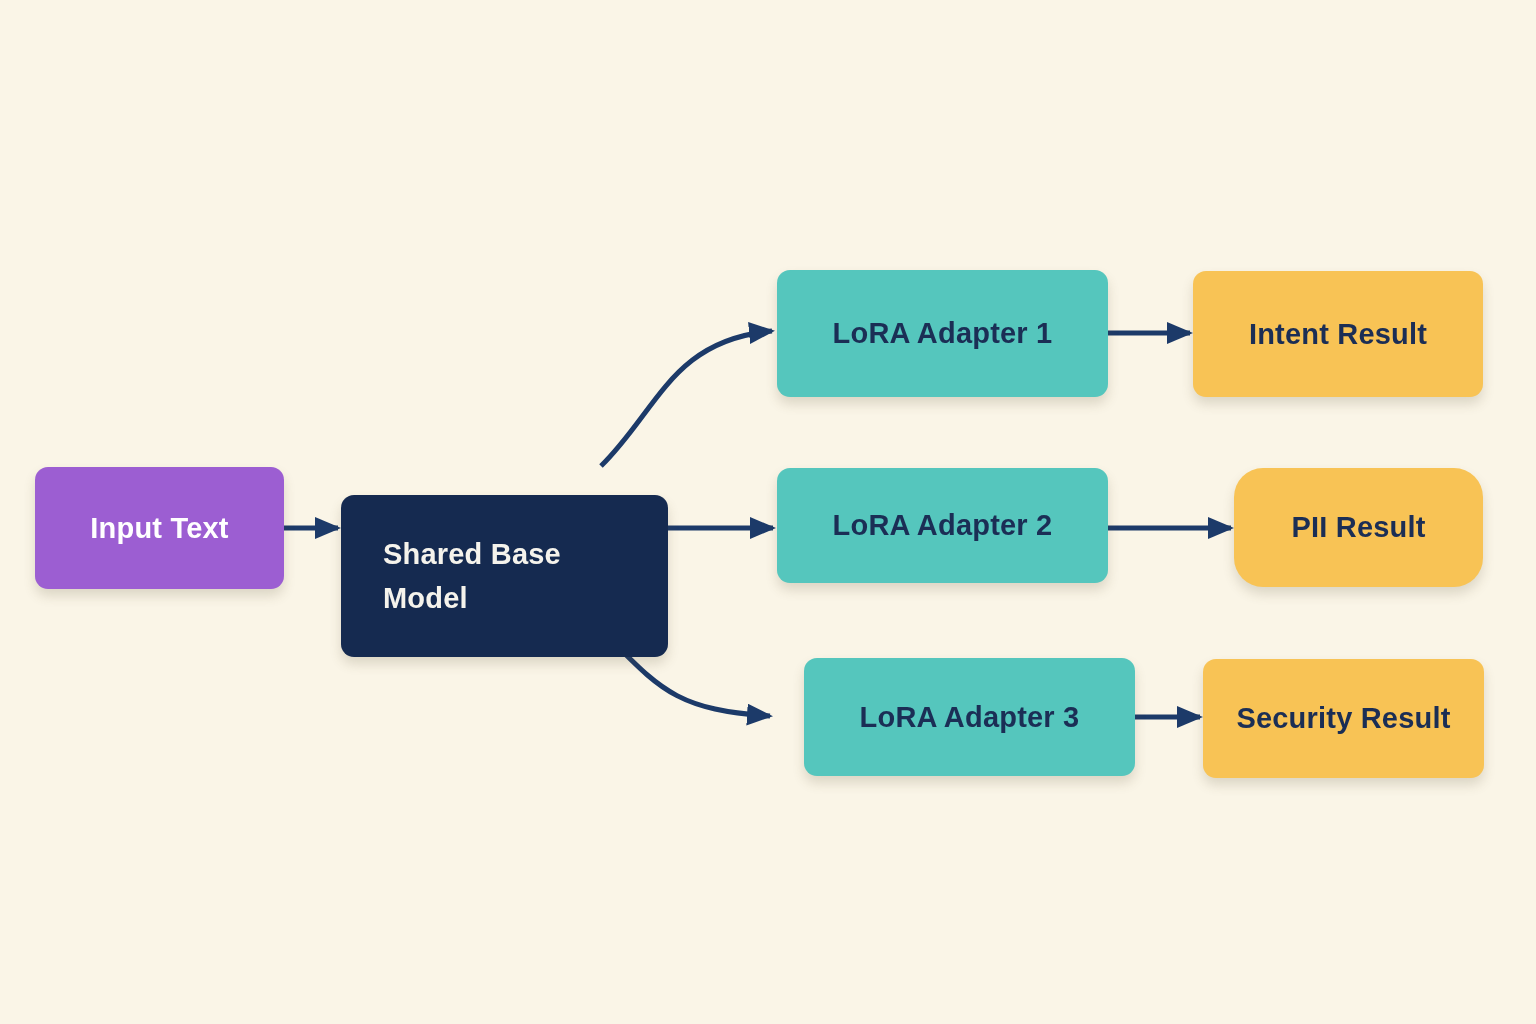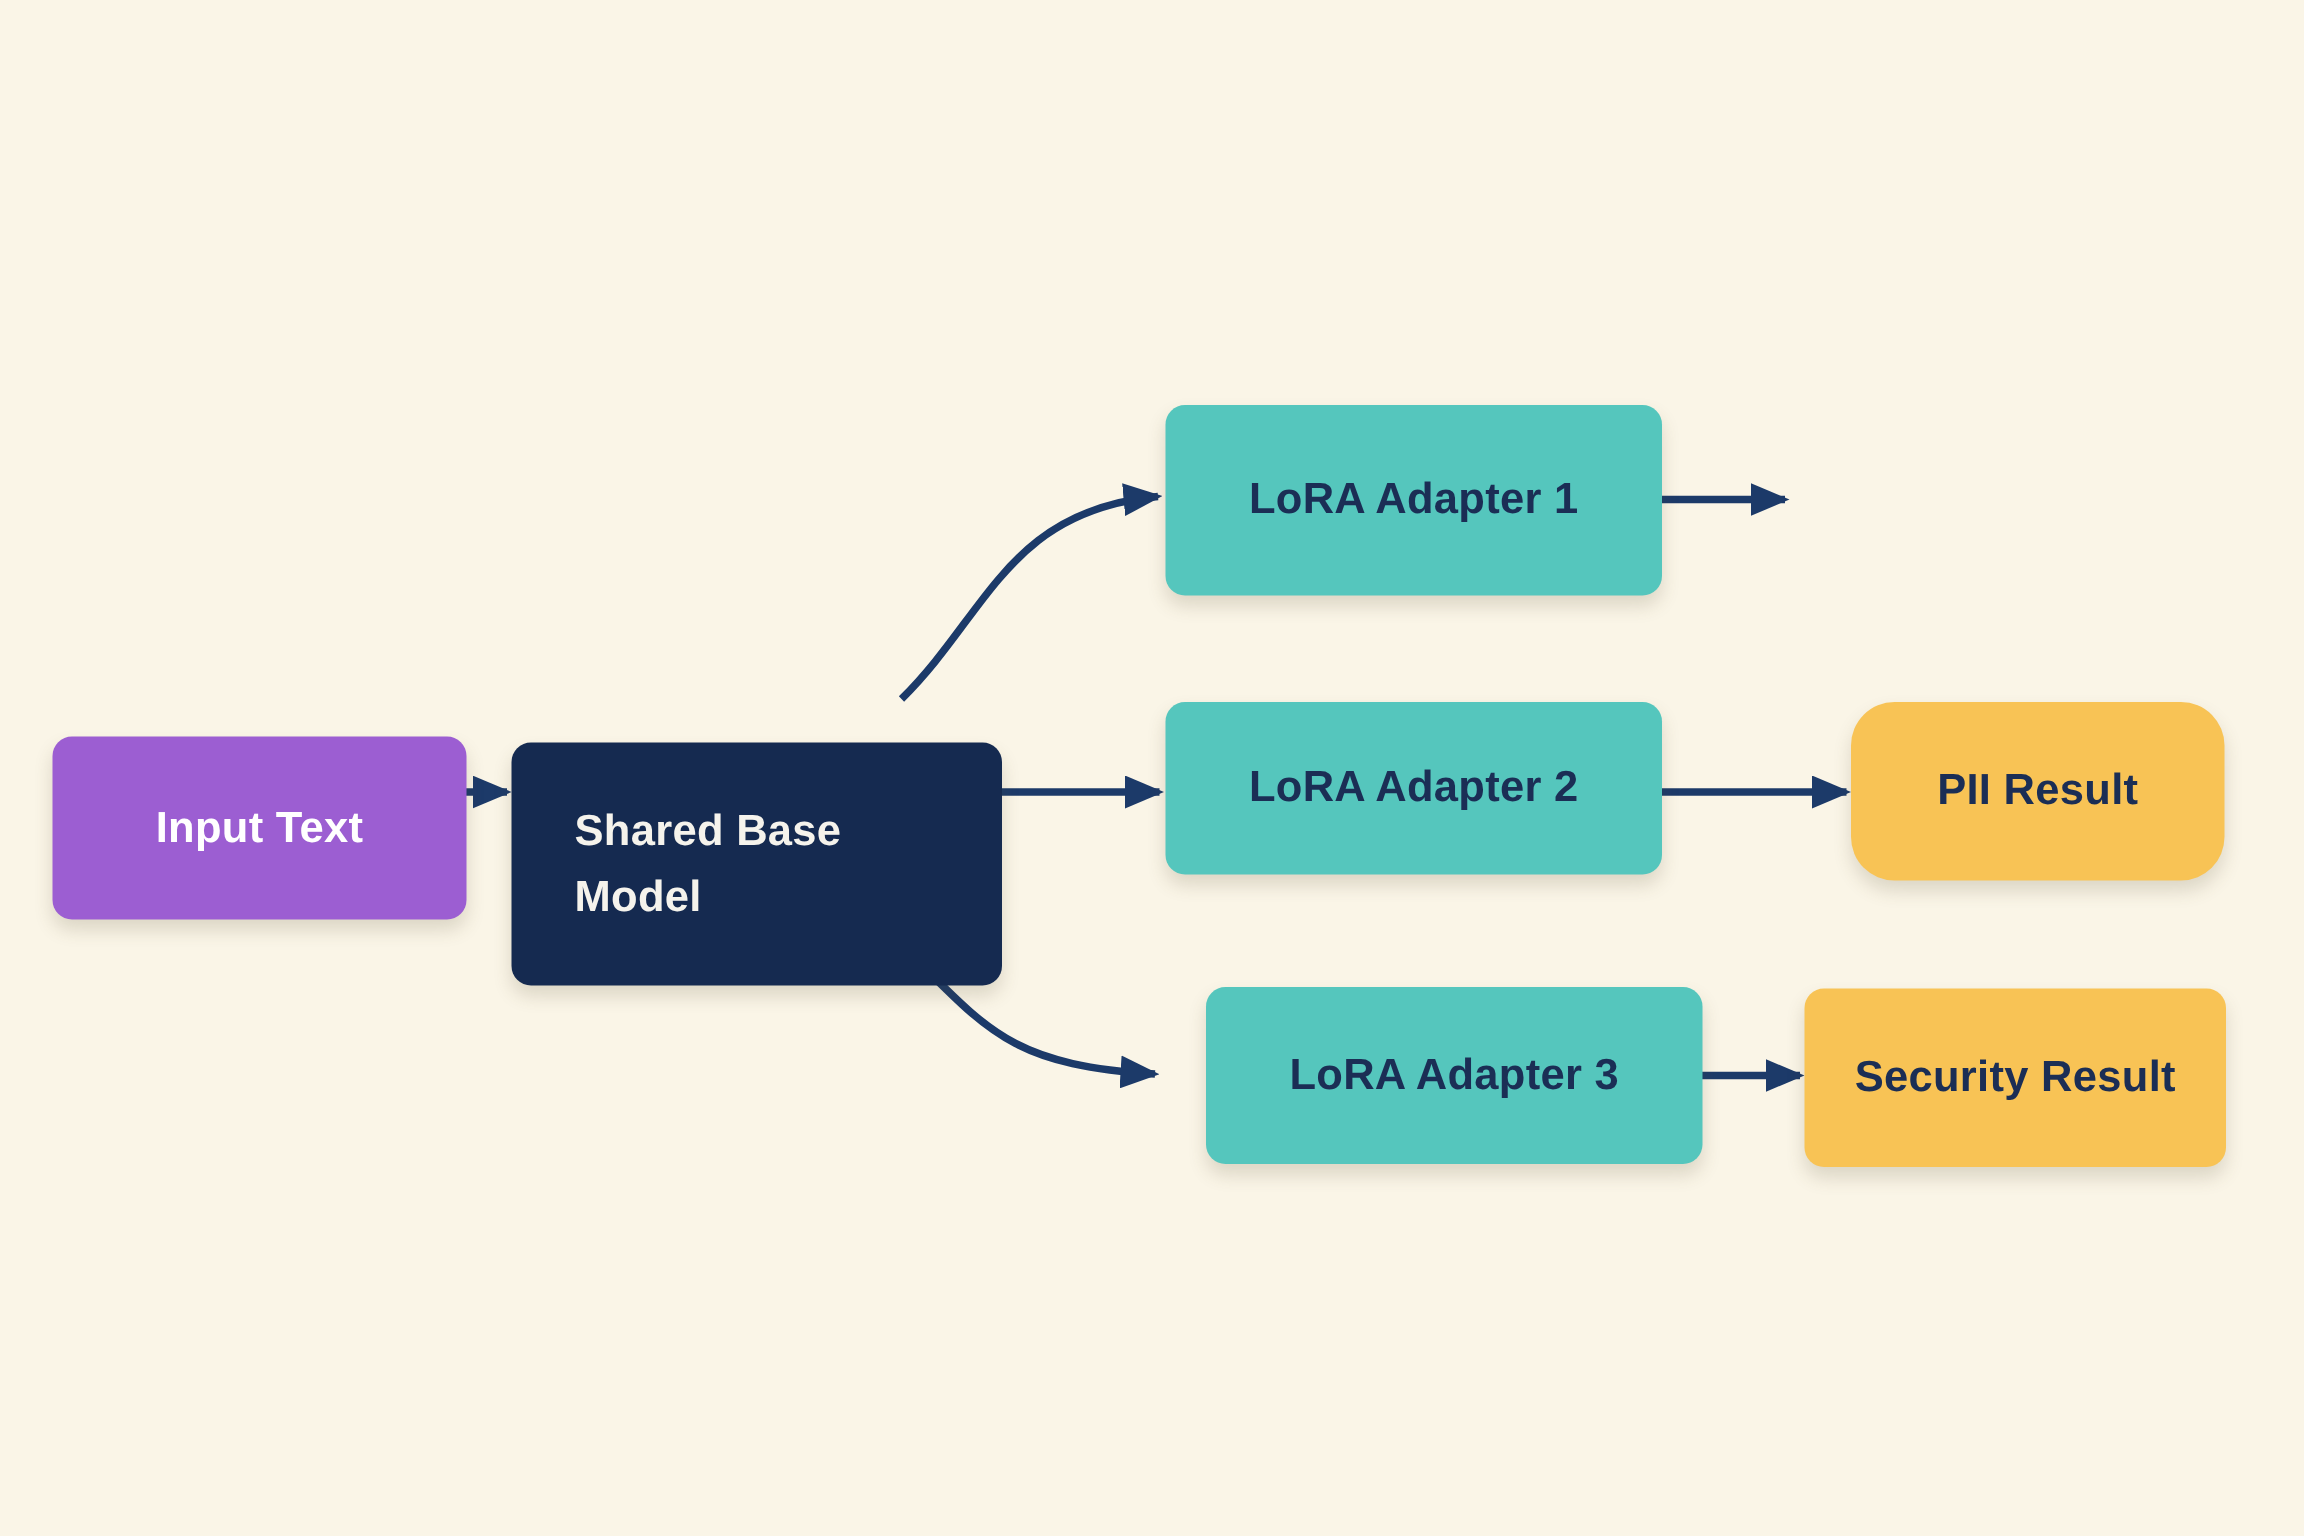--- a/index.html
+++ b/index.html
@@ -31,21 +31,21 @@
     font-size: 29px;
     letter-spacing: 0.2px;
     box-shadow: 0 7px 12px rgba(90, 80, 50, 0.18);
     box-sizing: border-box;
   }
   .node.purple { background: #9c5ed2; color: #ffffff; }
   .node.navy   { background: #152a50; color: #f5f3ec; }
   .node.teal   { background: #55c6bd; color: #1b2e55; }
   .node.yellow { background: #f8c355; color: #1b2e55; }
 
-  #node-input-text        { left: 35px;   top: 491px; width: 276px; height: 122px; }
+  #node-input-text        { left: 35px;   top: 467px; width: 249px; height: 122px; }
   #node-shared-base-model { left: 341px;  top: 495px; width: 327px; height: 162px;
                             justify-content: flex-start; padding-left: 42px; padding-right: 30px;
                             line-height: 1.52; }
   #node-lora-adapter-1    { left: 777px;  top: 270px; width: 331px; height: 127px; }
   #node-lora-adapter-2    { left: 777px;  top: 468px; width: 331px; height: 115px; }
   #node-lora-adapter-3    { left: 777px;  top: 658px; width: 331px; height: 118px; margin-left: 27px; }
   #node-intent-result     { left: 1193px; top: 271px; width: 290px; height: 126px; }
   #node-pii-result        { left: 1234px; top: 468px; width: 249px; height: 119px; border-radius: 29px; }
   #node-security-result   { left: 1203px; top: 659px; width: 281px; height: 119px; }
 </style>
@@ -84,20 +84,23 @@
   </div>
 
   <div class="node teal" id="node-lora-adapter-2">
     <span>LoRA Adapter 2</span>
   </div>
 
   <div class="node teal" id="node-lora-adapter-3">
     <span>LoRA Adapter 3</span>
   </div>
 
+  <div class="node yellow" id="node-intent-result">
+    <span>Intent Result</span>
+  </div>
 
   <div class="node yellow" id="node-pii-result">
     <span>PII Result</span>
   </div>
 
   <div class="node yellow" id="node-security-result">
     <span>Security Result</span>
   </div>
 
 </div>

